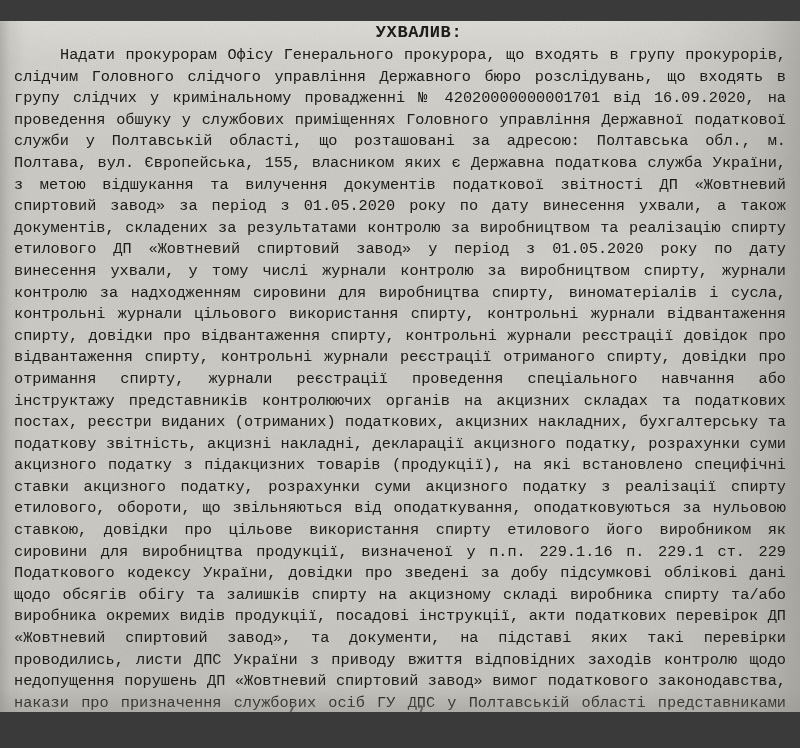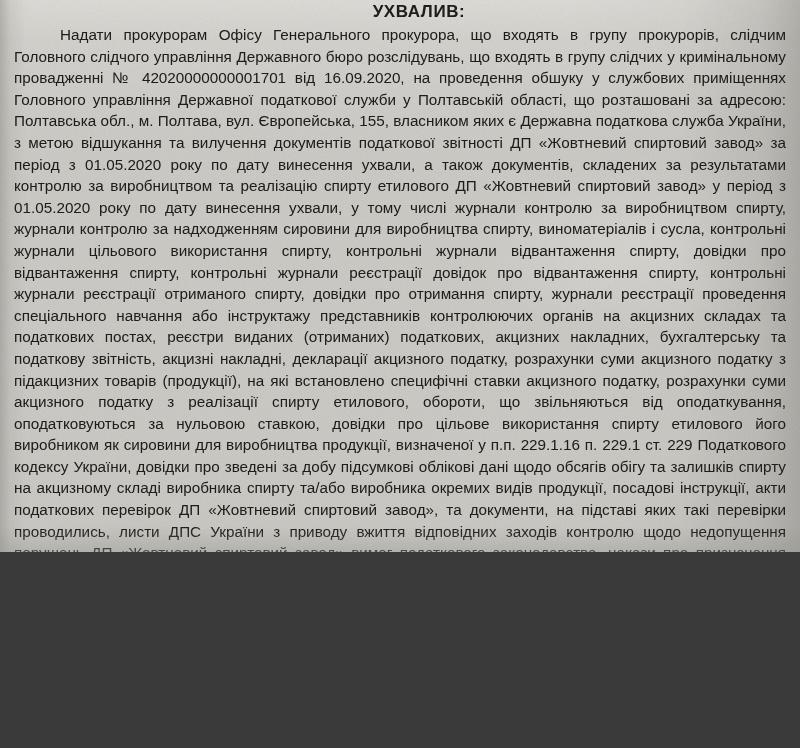--- a/index.html
+++ b/index.html
@@ -5,23 +5,23 @@
 <style>
   html, body {
     margin: 0;
     padding: 0;
     background: #3a3a3a;
   }
 
   #scan-page {
     position: relative;
     width: 800px;
-    height: 552px;
+    height: 691px;
     overflow: hidden;
-    font-family: Liberation Sans, sans-serif;
+    font-family: Liberation Mono, monospace;
     color: #23211f;
     
     background-color: #cdcbc6;
     background-image:
       
       linear-gradient(90deg,
         rgba(150,148,143,0.55) 0px,
         rgba(175,173,168,0.30) 10px,
         rgba(205,203,198,0.05) 26px,
         rgba(225,223,218,0.00) 70px,
@@ -36,20 +36,21 @@
         rgba(208,206,201,0.15) 150px,
         rgba(203,201,196,0.00) 380px,
         rgba(196,194,188,0.22) 600px,
         rgba(186,184,178,0.42) 700px,
         rgba(178,176,170,0.55) 748px),
       
       radial-gradient(ellipse 240px 120px at 640px 250px, rgba(238,236,231,0.40), rgba(238,236,231,0) 70%),
       radial-gradient(ellipse 200px 150px at 140px 620px, rgba(160,158,152,0.28), rgba(160,158,152,0) 72%),
       radial-gradient(ellipse 300px 90px at 420px 735px, rgba(164,162,156,0.30), rgba(164,162,156,0) 70%),
       radial-gradient(ellipse 180px 200px at 760px 560px, rgba(170,168,162,0.25), rgba(170,168,162,0) 72%);
+    margin-top: 21px;
   }
 
   
   #paper-grain {
     position: absolute;
     inset: 0;
     pointer-events: none;
     opacity: 0.5;
     mix-blend-mode: multiply;
   }

